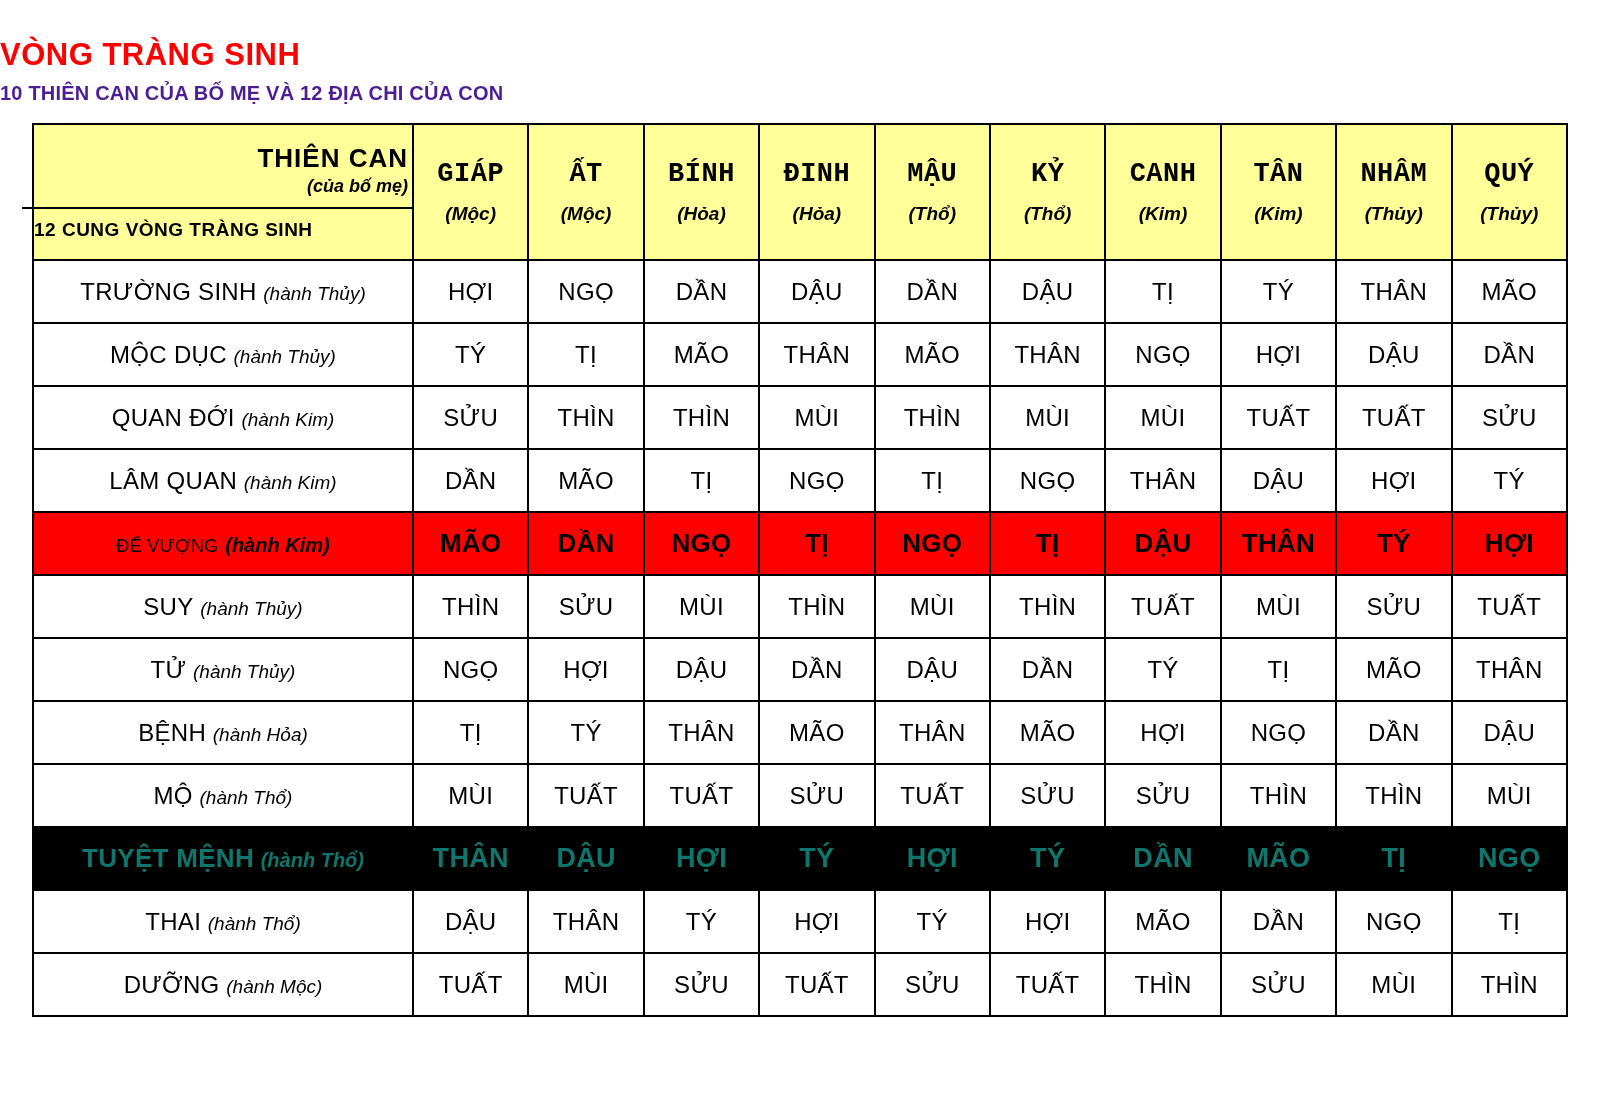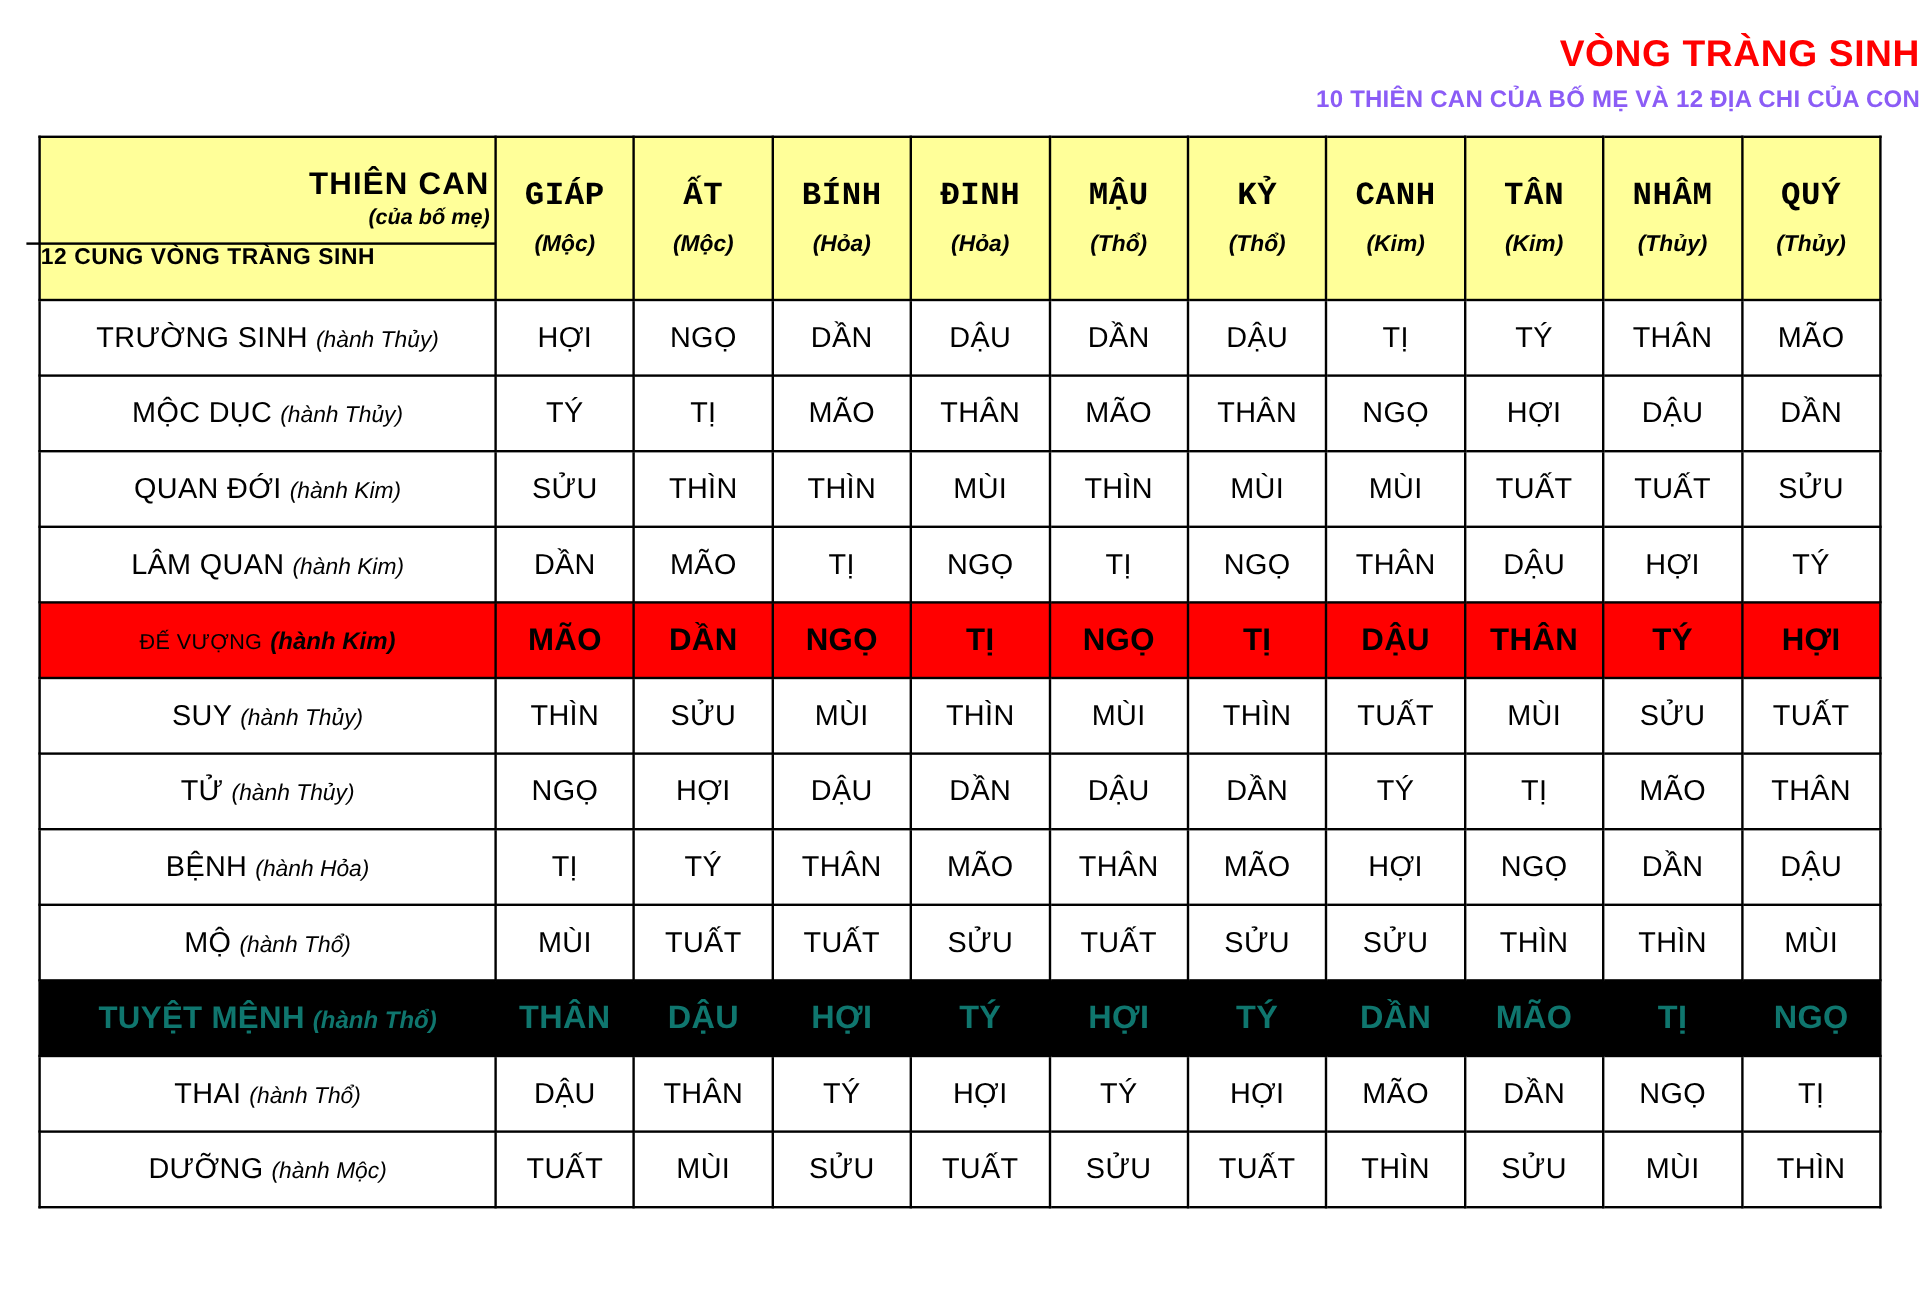--- a/index.html
+++ b/index.html
@@ -14,32 +14,32 @@
     color: #000000;
     overflow: hidden;
   }
   .page {
     position: relative;
     width: 1600px;
     height: 1093px;
     box-sizing: border-box;
   }
   .title-block {
-    text-align: right;
-    padding-top: 28px;
+    text-align: left;
+    padding-top: 38px;
   }
   .main-title {
     color: #ff0000;
     font-size: 31px;
     font-weight: bold;
     letter-spacing: 0.5px;
     line-height: 1.1;
   }
   .sub-title {
-    color: #8b5cf6;
+    color: #4c1d95;
     font-size: 20px;
     font-weight: bold;
     margin-top: 10px;
     letter-spacing: 0.2px;
   }
   .table-wrap {
     margin: 18px 32px 0 32px;
   }
   table.grid {
     border-collapse: collapse;
@@ -78,20 +78,21 @@
     margin-top: 2px;
   }
   .corner-rule {
     border-top: 2px solid #000;
     margin: 10px -12px 0 -12px;
   }
   .corner-bottom {
     font-size: 19px;
     font-weight: bold;
     letter-spacing: 0.5px;
+    padding-top: 10px;
     text-align: left;
   }
   .hdr-can {
     background: #ffff99;
     height: 134px;
   }
   .hdr-can .can-name {
     font-size: 27px;
     font-weight: bold;
     display: block;

